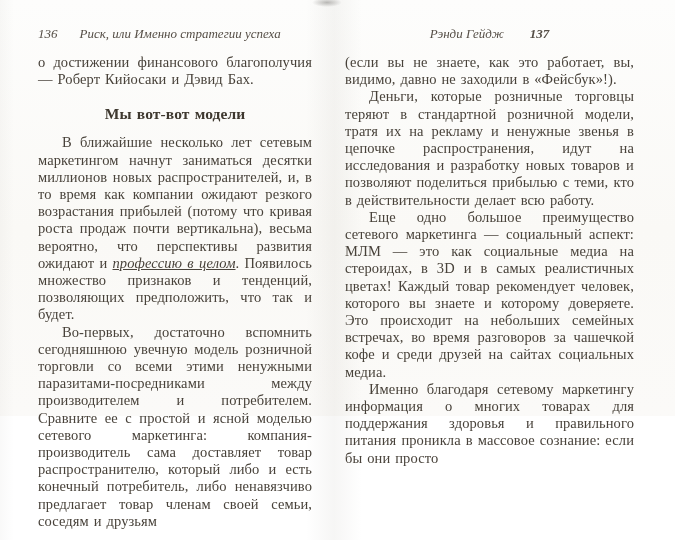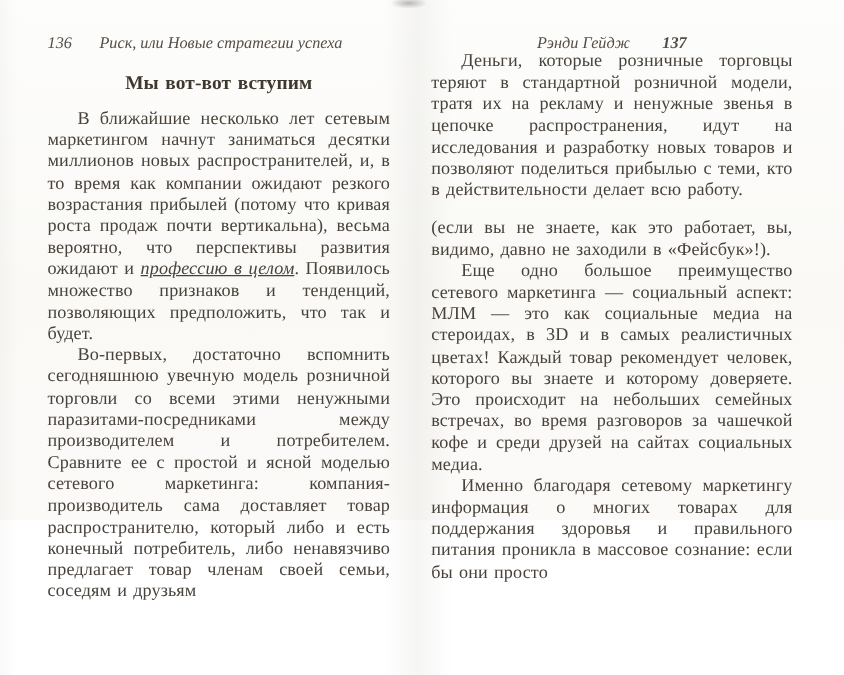--- a/index.html
+++ b/index.html
@@ -87,43 +87,44 @@
 <div class="spread">
   <div class="gutter-shadow"></div>
   <div class="top-smudge"></div>
   <div class="left-edge-shade"></div>
 
   <div class="pages">
 
     <div class="page-left">
       <div class="running-head">
         <span class="gap-after">136</span>
-        <span>Риск, или Новые стратегии успеха</span>
+        <span>Риск, или Именно стратегии успеха</span>
       </div>
 
       <div class="bodytext">
+        <p class="para cont">о достижении финансового благополучия — Роберт Кийосаки и Дэвид Бах.</p>
 
         <div class="section-heading">
-          <span>Мы вот-вот вступим</span>
+          <span>Мы вот-вот модели</span>
         </div>
 
         <p class="para ind"><span>В ближайшие несколько лет сетевым маркетингом начнут заниматься десятки миллионов новых распространителей, и, в то время как компании ожидают резкого возрастания прибылей (потому что кривая роста продаж почти вертикальна), весьма вероятно, что перспективы развития ожидают и </span><em class="italic-run">профессию в целом</em><span>. Появилось множество признаков и тенденций, позволяющих предположить, что так и будет.</span></p>
 
         <p class="para ind">Во-первых, достаточно вспомнить сегодняшнюю увечную модель розничной торговли со всеми этими ненужными паразитами-посредниками между производителем и потребителем. Сравните ее с простой и ясной моделью сетевого маркетинга: компания-производитель сама доставляет товар распространителю, который либо и есть конечный потребитель, либо ненавязчиво предлагает товар членам своей семьи, соседям и друзьям</p>
       </div>
     </div>
 
     <div class="page-right">
       <div class="running-head right">
         <span>Рэнди Гейдж</span>
         <span class="gap-before">137</span>
       </div>
 
       <div class="bodytext">
+        <p class="para cont">(если вы не знаете, как это работает, вы, видимо, давно не заходили в «Фейсбук»!).</p>
         <p class="para ind">Деньги, которые розничные торговцы теряют в стандартной розничной модели, тратя их на рекламу и ненужные звенья в цепочке распространения, идут на исследования и разработку новых товаров и позволяют поделиться прибылью с теми, кто в действительности делает всю работу.</p>
-        <p class="para cont">(если вы не знаете, как это работает, вы, видимо, давно не заходили в «Фейсбук»!).</p>
         <p class="para ind">Еще одно большое преимущество сетевого маркетинга — социальный аспект: МЛМ — это как социальные медиа на стероидах, в 3D и в самых реалистичных цветах! Каждый товар рекомендует человек, которого вы знаете и которому доверяете. Это происходит на небольших семейных встречах, во время разговоров за чашечкой кофе и среди друзей на сайтах социальных медиа.</p>
         <p class="para ind">Именно благодаря сетевому маркетингу информация о многих товарах для поддержания здоровья и правильного питания проникла в массовое сознание: если бы они просто</p>
       </div>
     </div>
 
   </div>
 </div>
 
 </body></html>

